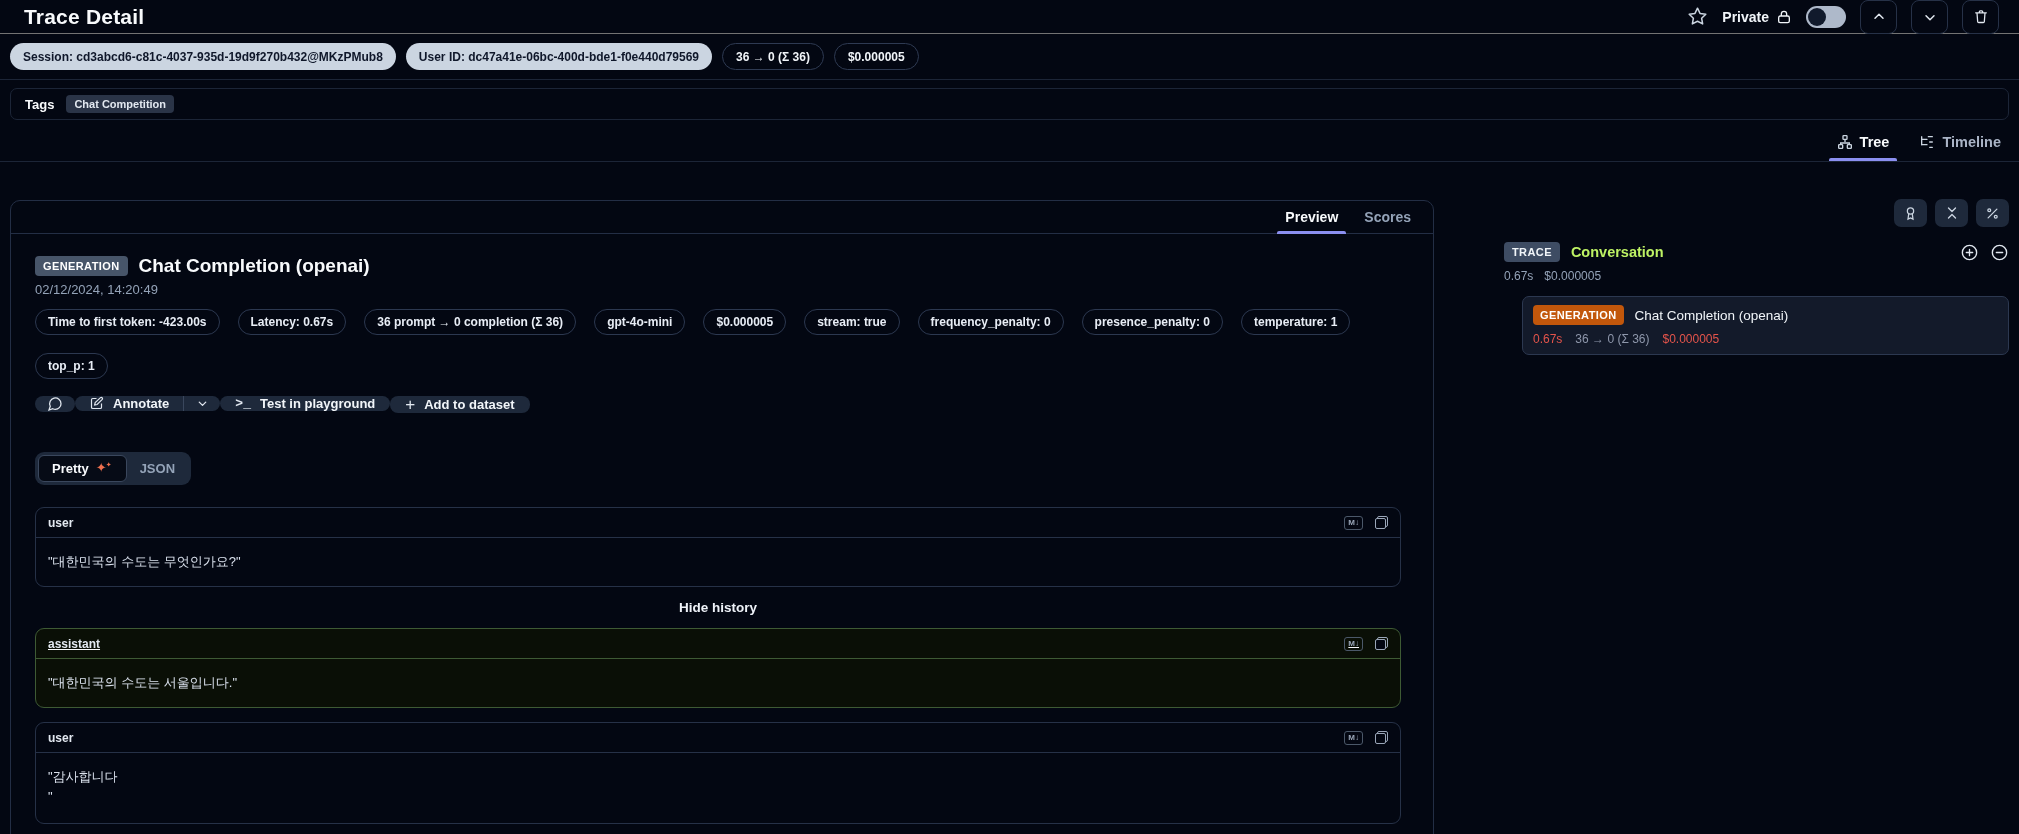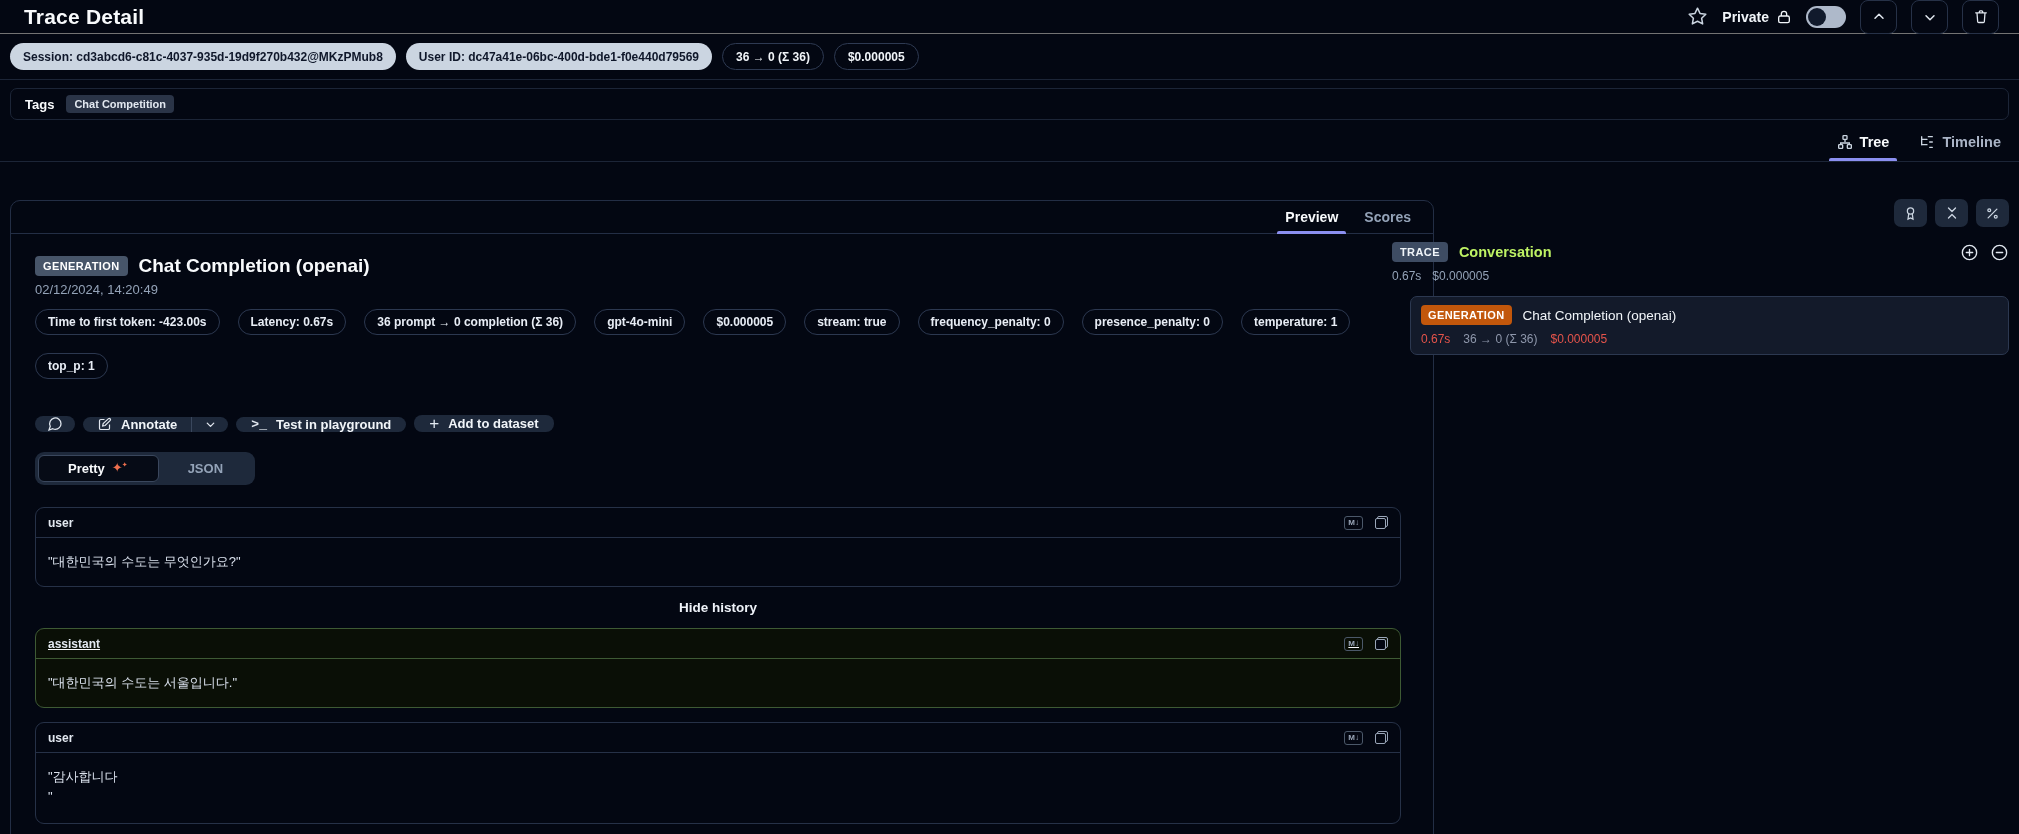--- a/index.html
+++ b/index.html
@@ -63,34 +63,34 @@
   .obs-title-row { display:flex; align-items:center; gap:11px; }
   .type-badge { background:#475569; color:#fff; font-size:11px; font-weight:bold;
                 letter-spacing:.4px; padding:4px 8px; border-radius:4px; }
   .obs-title { font-size:19px; font-weight:bold; color:#f8fafc; }
   .obs-date { margin-top:5px; font-size:13px; color:#94a3b8; }
 
   .metric-wrap { margin-top:12px; display:flex; flex-wrap:wrap; gap:18px; max-width:1330px; }
   .metric-pill { border:1px solid #2c3850; border-radius:14px; padding:5px 12px;
                  font-size:12px; font-weight:bold; color:#e8edf5; white-space:nowrap; }
 
-  .actions-row { margin-top:17px; display:flex; align-items:flex-end; gap:8px; height:36px; }
+  .actions-row { margin-top:17px; display:flex; align-items:flex-start; gap:0; height:36px; }
   .act-btn { background:#1e293b; border-radius:8px; display:flex; align-items:center;
              gap:9px; padding:0 15px; font-size:13px; font-weight:bold; color:#f1f5f9; cursor:pointer; }
   .act-btn.icon-only { padding:0 12px; }
   .split-btn { display:flex; background:#1e293b; border-radius:8px; overflow:hidden; }
   .split-main { display:flex; align-items:center; gap:9px; padding:0 14px; font-size:13px;
                 font-weight:bold; color:#f1f5f9; cursor:pointer; }
   .split-divider { width:1px; background:#3a475d; margin:0; }
   .split-caret { width:36px; display:flex; align-items:center; justify-content:center; cursor:pointer; color:#e2e8f0; }
   .term-glyph { font-family:"Liberation Mono","DejaVu Sans Mono",monospace; font-size:13px; font-weight:bold; color:#e2e8f0; }
   .plus-glyph { font-size:17px; font-weight:normal; color:#e2e8f0; line-height:1; }
 
   .seg-control { margin-top:20px; display:inline-flex; background:#1e293b; border-radius:9px; padding:3px; }
-  .seg { display:flex; align-items:center; gap:7px; padding:5px 29px; font-size:13px;
+  .seg { display:flex; align-items:center; gap:7px; padding:5px 13px; font-size:13px;
          font-weight:bold; color:#94a3b8; border-radius:6px; cursor:pointer; }
   .seg.active { background:#060b16; border:1px solid #3a475d; color:#f8fafc; }
   .sparkles { color:#ed6f4e; font-size:13px; position:relative; top:-1px; }
   .sparkles .mini { font-size:7px; position:relative; top:-5px; left:-1px; }
 
   .messages { margin-top:22px; }
   .msg { border:1px solid #263147; border-radius:9px; background:transparent; }
   .msg-header { display:flex; align-items:center; justify-content:space-between;
                 padding:6px 12px; height:30px; border-bottom:1px solid #263147; }
   .msg-role { font-size:12px; font-weight:bold; color:#e2e8f0; }
@@ -102,21 +102,21 @@
                        border:1.4px solid #9aa6b8; border-radius:2px; }
   .copy-icon::after { content:""; position:absolute; left:0; bottom:0; width:9px; height:9px;
                       border:1.4px solid #9aa6b8; border-radius:2px; background:#030712; }
   .msg-body { padding:14px 12px; font-size:13px; line-height:1.55; color:#dbe2ee; white-space:pre-wrap; }
   .msg.assistant { border-color:#3e5a34; background:#0a0f06; }
   .msg.assistant .msg-header { border-bottom-color:#3e5a34;text-decoration:underline; }
   .msg.third .msg-body { min-height:70px; }
   .hide-history { text-align:center; margin:13px 0; font-size:13.5px; font-weight:bold; color:#eef2f8; cursor:pointer; }
 
   
-  .sidebar { position:absolute; left:1392px; right:10px; top:16px; }
+  .sidebar { position:absolute; left:1504px; right:10px; top:16px; }
   .side-toolbar { display:flex; justify-content:flex-end; gap:8px; }
   .mini-btn { width:33px; height:28px; background:#1e293b; border-radius:7px;
               display:flex; align-items:center; justify-content:center; color:#cbd5e1;
               cursor:pointer; font-size:13px; font-weight:bold; }
   .trace-row { margin-top:15px; display:flex; align-items:center; gap:11px; }
   .trace-badge { background:#3e4c63; color:#f1f5f9; font-size:11px; font-weight:bold;
                  letter-spacing:.4px; padding:4px 8px; border-radius:4px; }
   .trace-title { font-size:14.5px; font-weight:bold; color:#bef264; }
   .trace-spacer { flex:1; }
   .circle-icon { color:#e2e8f0; cursor:pointer; }

